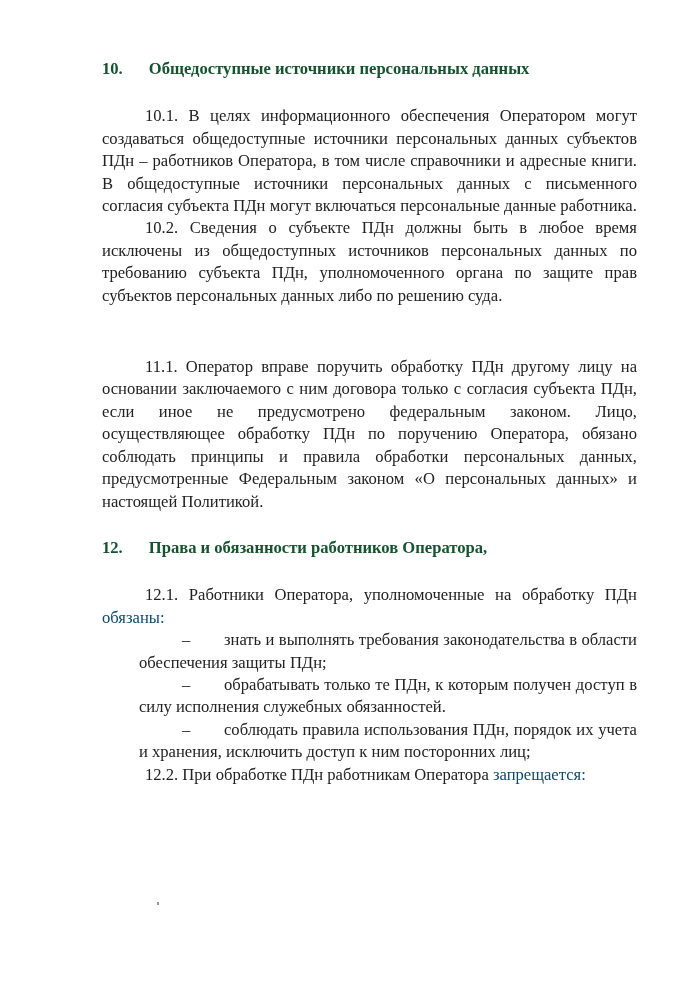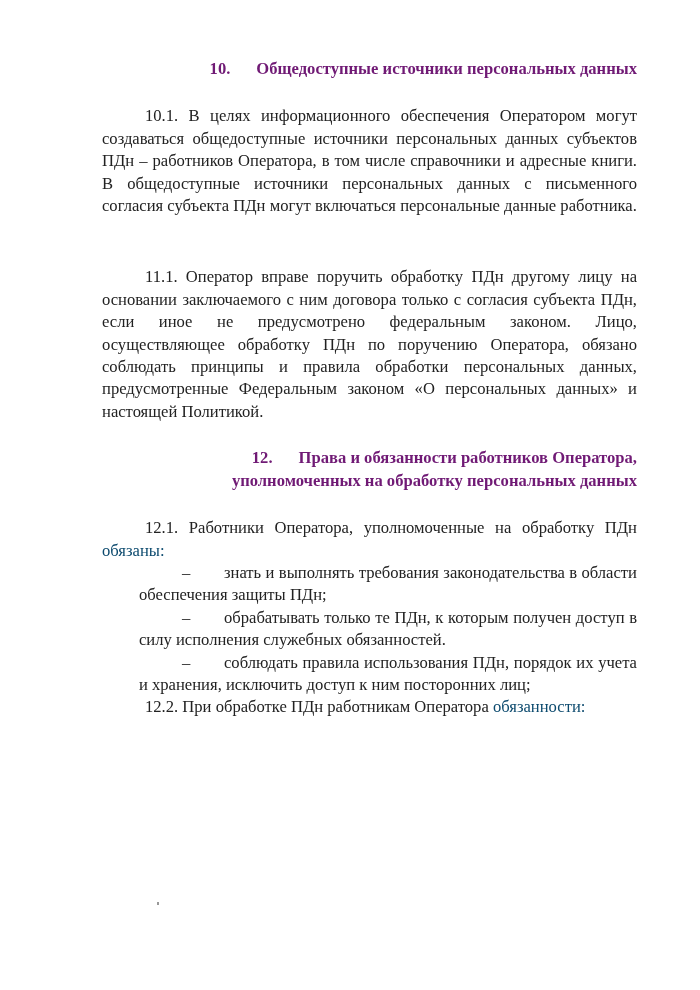--- a/index.html
+++ b/index.html
@@ -7,22 +7,22 @@
     width: 700px; height: 990px; background: #ffffff; overflow: hidden;
     font-family: "Liberation Serif", "DejaVu Serif", serif;
     color: #222;
   }
   .page { position: relative; width: 700px; height: 990px; }
   .content {
     position: absolute; left: 102px; top: 58px; width: 535px;
     font-size: 16.6px; line-height: 22.4px;
   }
   h2 {
-    margin: 0; font-size: 16.6px; font-weight: bold; text-align: right;
-    line-height: 22.4px; color: #701a75;
+    margin: 0; font-size: 16.6px; font-weight: bold; text-align: left;
+    line-height: 22.4px; color: #14532d;
   }
   h2 .num { display: inline-block; margin-right: 26px; }
   p { margin: 0; text-align: justify; }
   p.ind { text-indent: 43px; }
   p.dash { text-indent: 43px; margin-left: 37px; }
   p.dash .d { display: inline-block; width: 42px; text-indent: 0; }
   .b { font-weight: normal; color: #0c4a6e; }
   .gap1 { height: 25px; }
   .gap2 { height: 24px; }
   .stray { position: absolute; left: 157px; top: 902px; width: 2px; height: 3px; background: #999; }
@@ -31,31 +31,31 @@
 <body>
 
 <div class="page">
   <div class="content">
 
     <h2>
       <span class="num">10.</span><span>Общедоступные источники персональных данных</span>
     </h2>
     <div class="gap1"></div>
     <p class="ind">10.1. В целях информационного обеспечения Оператором могут создаваться общедоступные источники персональных данных субъектов ПДн – работников Оператора, в том числе справочники и адресные книги. В общедоступные источники персональных данных с письменного согласия субъекта ПДн могут включаться персональные данные работника.</p>
+    <p class="ind">10.2. Сведения о субъекте ПДн должны быть в любое время исключены из общедоступных источников персональных данных по требованию субъекта ПДн, уполномоченного органа по защите прав субъектов персональных данных либо по решению суда.</p>
 
     <div class="gap2"></div>
     <div class="gap1"></div>
     <p class="ind">11.1. Оператор вправе поручить обработку ПДн другому лицу на основании заключаемого с ним договора только с согласия субъекта ПДн, если иное не предусмотрено федеральным законом. Лицо, осуществляющее обработку ПДн по поручению Оператора, обязано соблюдать принципы и правила обработки персональных данных, предусмотренные Федеральным законом «О персональных данных» и настоящей Политикой.</p>
 
     <div class="gap2"></div>
     <h2>
       <span class="num">12.</span><span>Права и обязанности работников Оператора,</span><br>
-      <span>уполномоченных на обработку персональных данных</span>
     </h2>
     <div class="gap1"></div>
     <p class="ind"><span>12.1. Работники Оператора, уполномоченные на обработку ПДн </span><span class="b">обязаны:</span></p>
     <p class="dash"><span class="d">–</span><span>знать и выполнять требования законодательства в области обеспечения защиты ПДн;</span></p>
     <p class="dash"><span class="d">–</span><span>обрабатывать только те ПДн, к которым получен доступ в силу исполнения служебных обязанностей.</span></p>
     <p class="dash"><span class="d">–</span><span>соблюдать правила использования ПДн, порядок их учета и хранения, исключить доступ к ним посторонних лиц;</span></p>
-    <p class="ind"><span>12.2.  При обработке ПДн работникам Оператора </span><span class="b">обязанности:</span></p>
+    <p class="ind"><span>12.2.  При обработке ПДн работникам Оператора </span><span class="b">запрещается:</span></p>
   </div>
   <div class="stray"></div>
 </div>
 
 </body></html>

